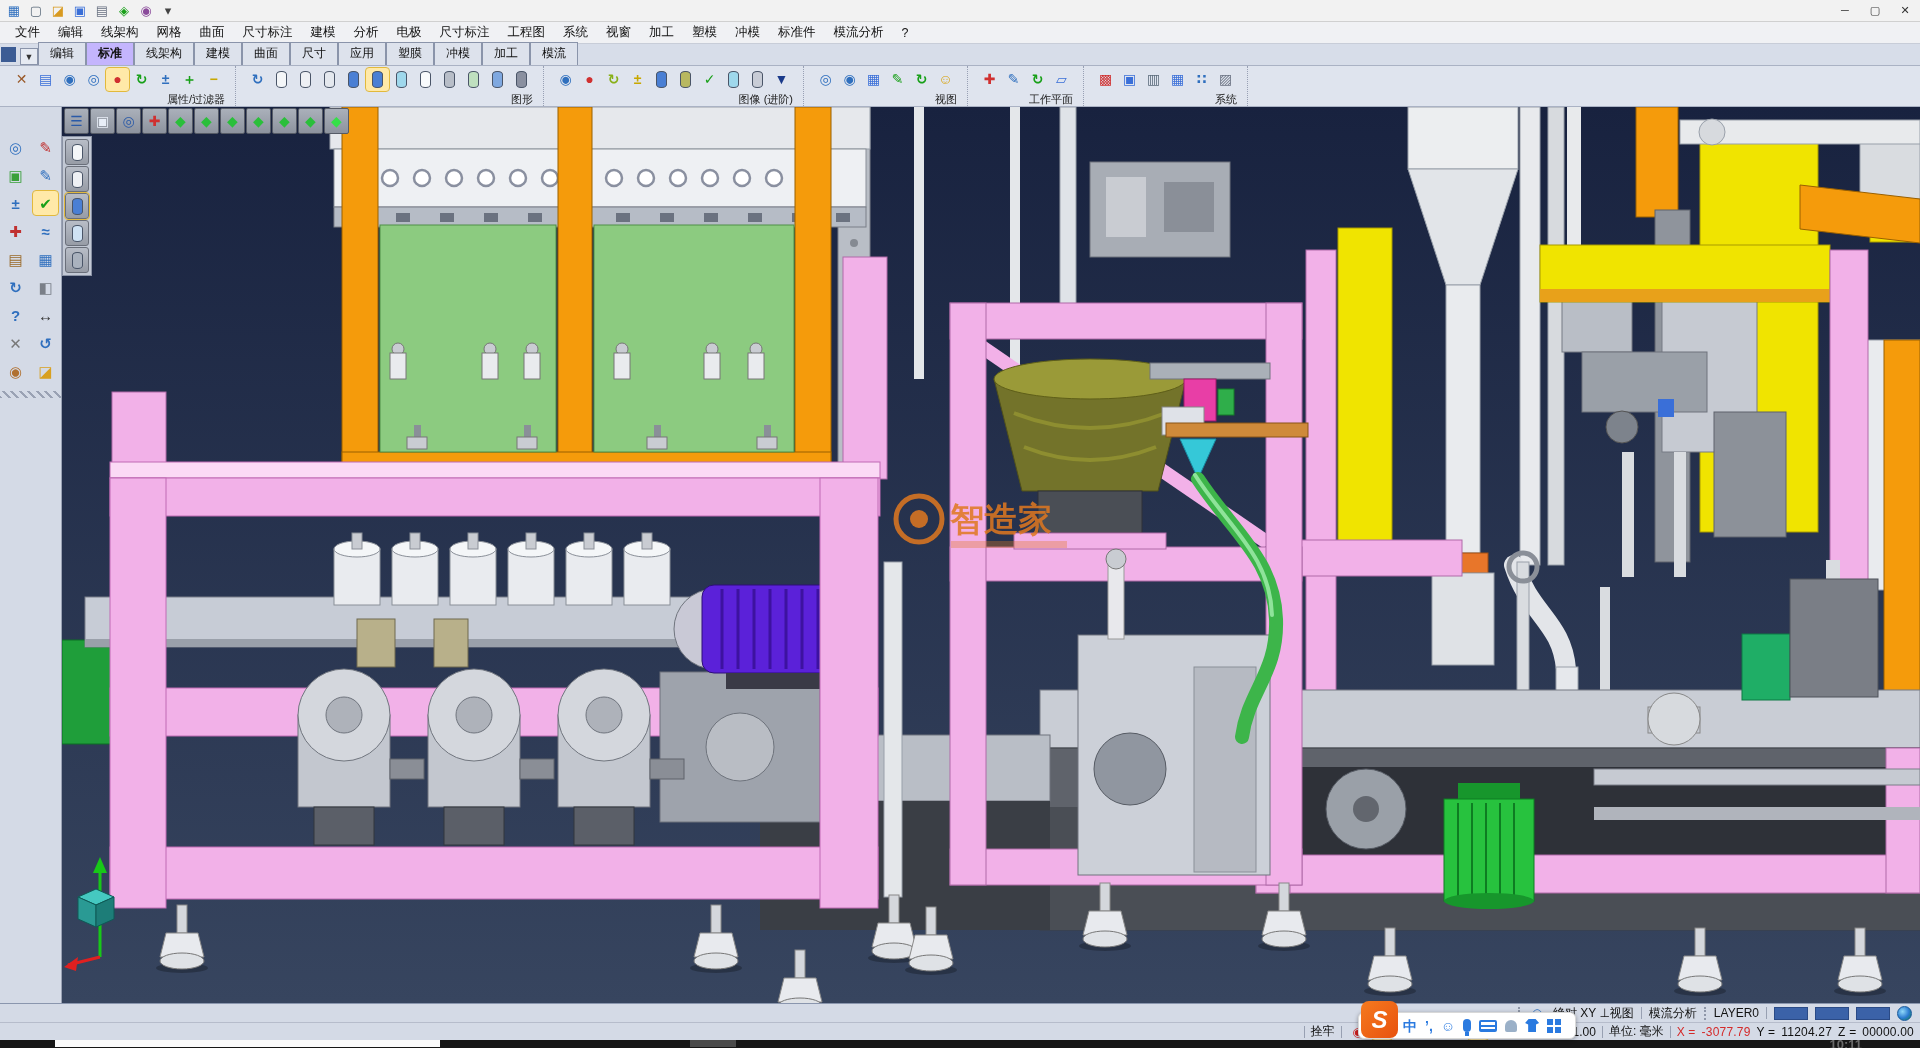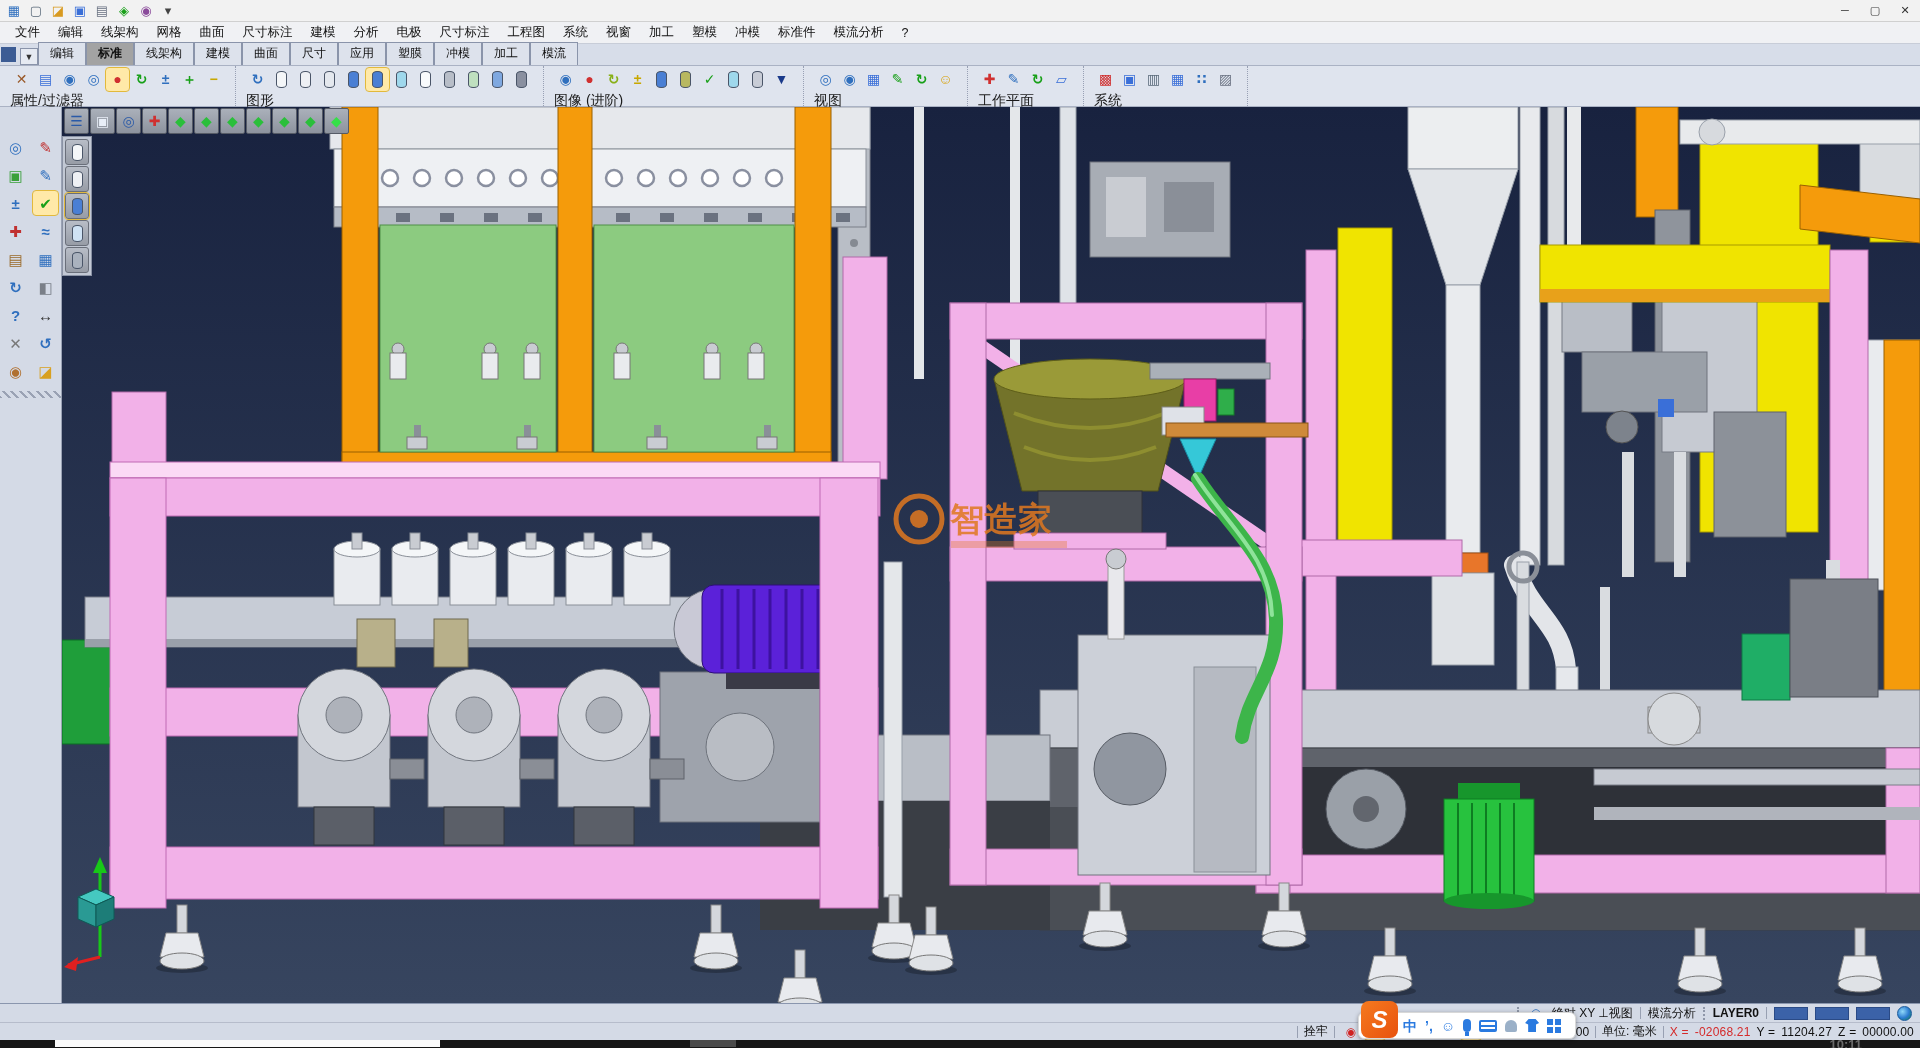--- a/index.html
+++ b/index.html
@@ -21,27 +21,27 @@
     border-bottom:1px solid #c8cdd8; display:flex; align-items:center; padding-left:6px; }
   #menubar .menu-item { padding:2px 9px; font-size:12.5px; color:#111; }
 
   #tabrow { left:0; top:44px; width:1920px; height:22px; background:#d7dde9;
     display:flex; align-items:flex-end; border-bottom:1px solid #aab2c4; }
   #tab-corner { width:15px; height:15px; background:#3c5c94; margin:0 4px 3px 1px; }
   #tab-dd { width:18px; height:17px; border:1px solid #8a94aa; background:#e6eaf2; font-size:9px;
     display:flex; align-items:center; justify-content:center; margin-bottom:0px; color:#333; }
   .tab { padding:2px 11px 3px; border:1px solid #8a94aa; border-bottom:none; background:#dde2ec;
     font-size:12px; color:#111; }
-  .tab.active { background:#a3a3a3; font-weight:bold; }
+  .tab.active { background:#c4b5fd; font-weight:bold; }
 
   #toolbar { left:0; top:66px; width:1920px; height:41px; background:#dfe4ee; display:flex;
     border-bottom:1px solid #aab2c4; }
   .tgroup { display:flex; flex-direction:column; border-right:1px dotted #98a0b4; padding:0 10px; }
   .tg-icons { height:26px; display:flex; align-items:center; gap:1px; }
-  .tg-label { height:14px; text-align:left; font-size:14px; color:#1a1a1a; }
+  .tg-label { height:14px; text-align:right; font-size:11px; color:#1a1a1a; }
 
   .icon { width:23px; height:23px; display:inline-flex; align-items:center; justify-content:center;
     font-size:14px; font-weight:bold; border-radius:3px; flex:none; line-height:1; }
   .icon.hl { background:#ffe9a8; outline:1.5px solid #e2b93c; }
   .icon.cyl i { width:11px; height:17px; border-radius:5px / 3.5px; border:1px solid #4a5568; display:block; }
 
   
   #sidebar { left:0; top:107px; width:62px; height:896px; background:#d4dae6; border-right:1px solid #9aa2b4; }
   #side-icons { display:grid; grid-template-columns:26px 26px; gap:4px 4px; padding:28px 0 0 3px; }
   #side-icons .icon { width:25px; height:24px; font-size:15px; }
@@ -61,21 +61,21 @@
   
   #statusrow1 { left:0; top:1003px; width:1920px; height:19px; background:#d4dae6;
     border-top:1px solid #8a96ae; display:flex; align-items:center; justify-content:flex-end;
     font-size:12px; color:#111; padding-right:8px; gap:7px; }
   #statusrow2 { left:0; top:1022px; width:1920px; height:18px; background:#d4dae6;
     border-top:1px solid #b6bccb; display:flex; align-items:center; justify-content:flex-end;
     font-size:12px; color:#111; padding-right:6px; gap:6px; }
   .sep { width:1px; height:12px; background:#98a0b2; }
   .grip { width:3px; height:13px; border-left:2px dotted #8e96a8; }
   .lbox { width:34px; height:13px; background:#3b62a8; border:1px solid #2a4a86; }
-  #layer-label { font-weight:bold; }
+  #layer-label { font-weight:normal; }
   #globe { width:15px; height:15px; border-radius:50%;
     background:radial-gradient(circle at 35% 35%, #8ed8f8 0%, #2a7ad0 55%, #128a3a 100%);
     border:1px solid #1a5a9a; }
   #statusrow2 .icon { width:20px; height:16px; font-size:12px; }
   .coord-red { color:#d42a2a; }
   .coord { letter-spacing:0.2px; }
 
   
   #promptbar { left:0; top:1040px; width:1920px; height:8px; background:#161616; overflow:hidden; }
   #command-input { position:absolute; left:55px; top:0; width:385px; height:7px; background:#fafafa;
@@ -641,21 +641,21 @@
       <span class="icon" style="color: rgb(47, 111, 190);">?</span>
       <span class="icon" style="color: rgb(138, 106, 154);">◧</span>
       <span class="icon hl" style="color: rgb(122, 58, 216);">◆</span>
     </span>
   <span class="sep"></span>
   <span>ES: 1.00 PS: 1.00</span>
   <span class="sep"></span>
   <span>单位: 毫米</span>
   <span class="sep"></span>
   <span class="coord coord-red">X =</span>
-  <span class="coord coord-red">-02068.21</span>
+  <span class="coord coord-red">-3077.79</span>
   <span class="coord">Y =</span>
   <span class="coord">11204.27</span>
   <span class="coord">Z =</span>
   <span class="coord">00000.00</span>
 </div>
 
 <div class="abs" id="promptbar">
   <input id="command-input" style="">
   <span id="prompt-btn"></span>
   <span id="prompt-time">10:11</span>

